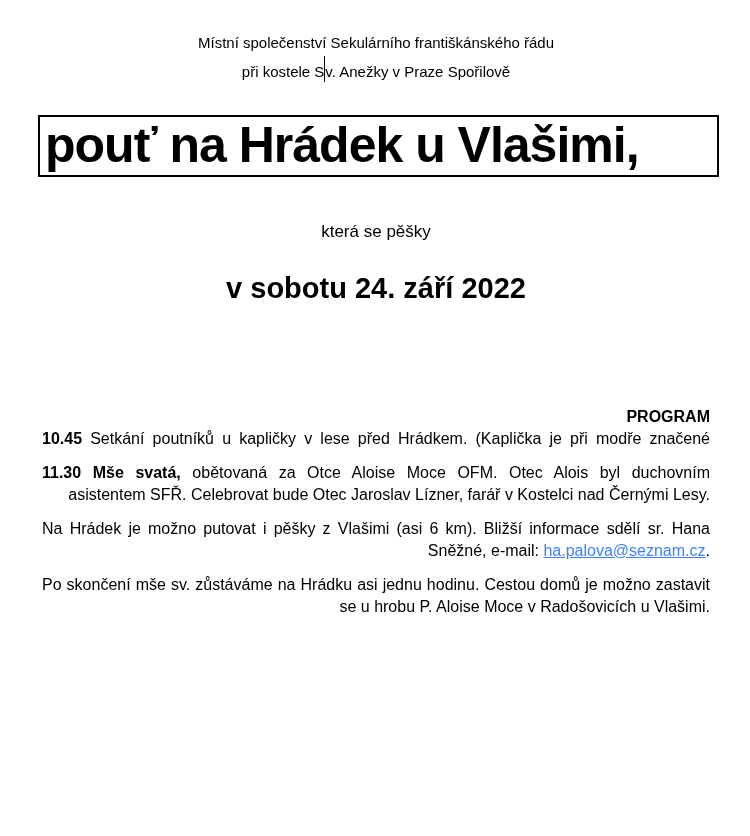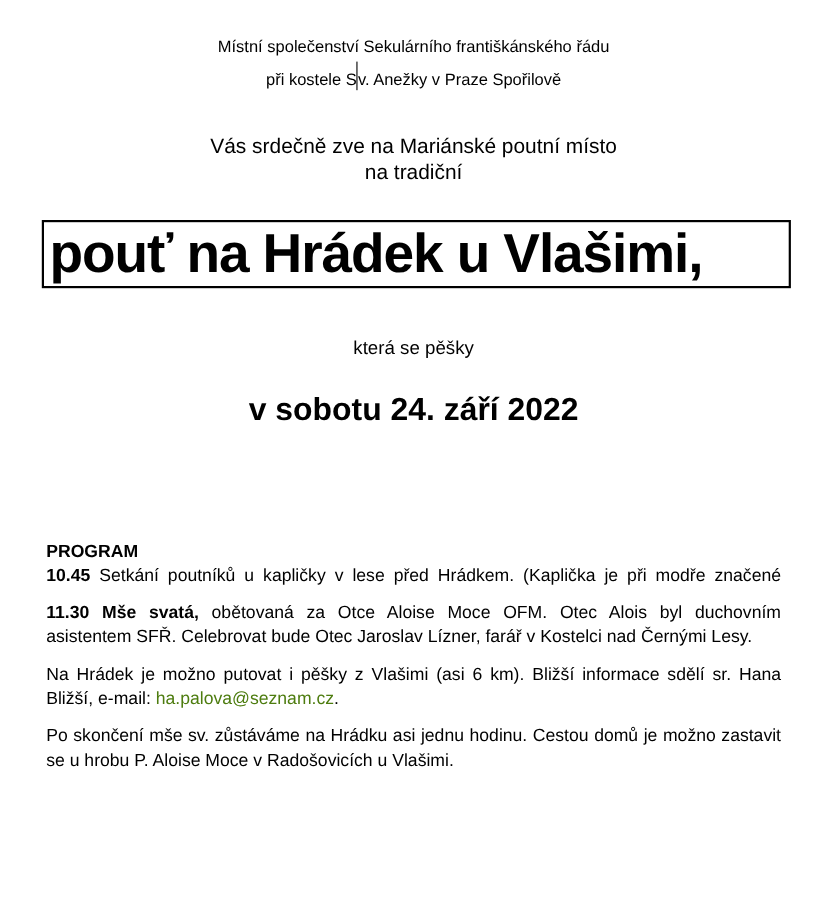--- a/index.html
+++ b/index.html
@@ -33,49 +33,45 @@
   }
 
   .subline { margin-top: 44px; font-size: 17px; line-height: 22px; }
   .date-line { margin-top: 26px; font-size: 29px; line-height: 38px; font-weight: 700; white-space: nowrap; }
 
   .body-text { font-size: 16px; line-height: 22px; }
   .program { margin-top: 99px; }
   .para { margin: 0 0 12px 0; }
   .line {}
   .jline { text-align: justify; text-align-last: justify; }
-  .nline { white-space: nowrap; }
+  .nline { white-space: nowrap; text-align: right; }
   .b { font-weight: 700; }
 
   .footer { margin-top: 68px; font-weight: 700; }
 
-  a.email-link { color: #4d7c0f; cursor: pointer; }
+  a.email-link { color: #3b82f6; text-decoration: underline; cursor: pointer; }
 
   .caret {
     display: inline-block;
     width: 1px;
     height: 26px;
     background: #000000;
     vertical-align: -5px;
   }
 </style>
 </head>
 <body>
 
 <div class="page">
 
   <div class="header center">
     <div class="header-line">Místní společenství Sekulárního františkánského řádu</div>
     <div class="header-line"><span>při kostele S</span><span class="caret"></span><span>v. Anežky v Praze Spořilově</span></div>
   </div>
 
-  <div class="invite center">
-    <div class="invite-line">Vás srdečně zve na Mariánské poutní místo</div>
-    <div class="invite-line">na tradiční</div>
-  </div>
 
   <div class="banner">
     <div class="banner-title">pouť na Hrádek u Vlašimi,</div>
   </div>
 
   <div class="subline center">která se pěšky</div>
 
   <div class="date-line center">v sobotu 24. září 2022</div>
 
   <div class="body-text program">
@@ -84,21 +80,21 @@
       <div class="line jline"><span class="b">10.45</span><span> Setkání poutníků u kapličky v lese před Hrádkem. (Kaplička je při modře značené</span></div>
     </div>
 
     <div class="para">
       <div class="line jline"><span class="b">11.30 Mše svatá,</span><span> obětovaná za Otce Aloise Moce OFM. Otec Alois byl duchovním</span></div>
       <div class="line nline">asistentem SFŘ. Celebrovat bude Otec Jaroslav Lízner, farář v Kostelci nad Černými Lesy.</div>
     </div>
 
     <div class="para">
       <div class="line jline">Na Hrádek je možno putovat i pěšky z Vlašimi (asi 6 km). Bližší informace sdělí sr. Hana</div>
-      <div class="line nline"><span>Bližší, e-mail: </span><a class="email-link">ha.palova@seznam.cz</a><span>.</span></div>
+      <div class="line nline"><span>Sněžné, e-mail: </span><a class="email-link">ha.palova@seznam.cz</a><span>.</span></div>
     </div>
 
     <div class="para">
       <div class="line jline">Po skončení mše sv. zůstáváme na Hrádku asi jednu hodinu. Cestou domů je možno zastavit</div>
       <div class="line nline">se u hrobu P. Aloise Moce v Radošovicích u Vlašimi.</div>
     </div>
 
   </div>
 
 </div>

